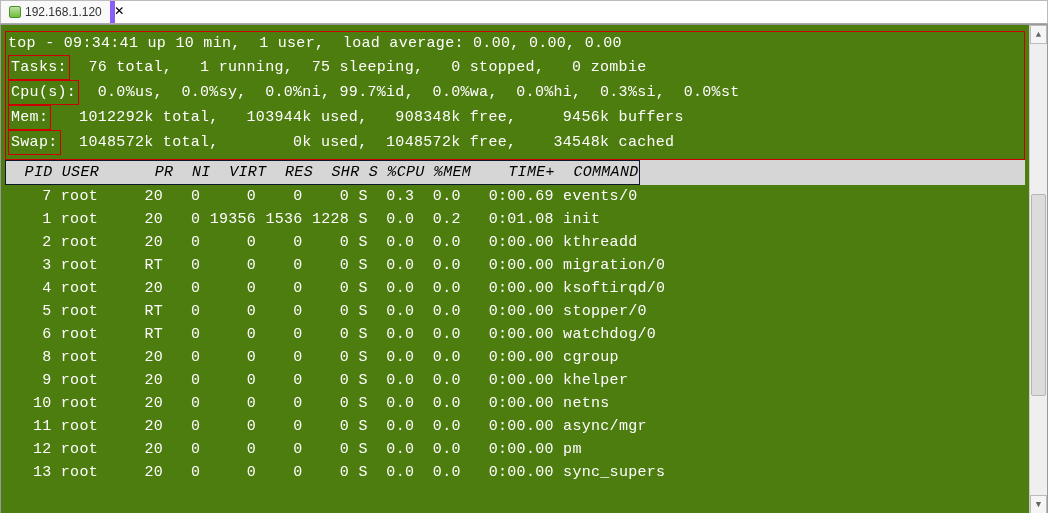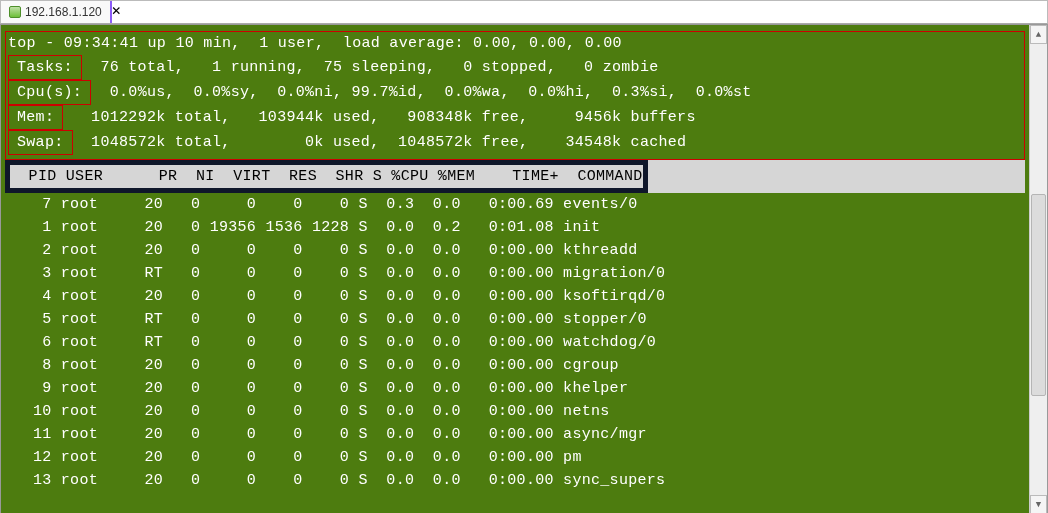--- a/index.html
+++ b/index.html
@@ -14,21 +14,21 @@
     height: 22px;
     background: #fff;
     border: 1px solid #bbb;
     border-bottom: 1px solid #aaa;
     display:flex; align-items:stretch;
     position:relative;
   }
   .tab {
     display:flex; align-items:center;
     padding: 0 8px;
-    border-right:2px solid #8b5cf6;
+    border-right:5px solid #8b5cf6;
     background: #f9f9f9;
     color:#333;
     font-family: Arial, sans-serif;
     font-size: 12px;
     gap:4px;
   }
   .tab .dot { width:10px; height:10px; display:inline-block;
     background: linear-gradient(#bfe0a6,#6ebf3a); border:1px solid #4d8f2a; border-radius:2px;}
   .terminal-wrap {
     position:relative;
@@ -41,27 +41,27 @@
     flex:1 1 auto;
     background:#4d7c0f;
     color:#fff;
     padding: 6px 4px 2px 4px;
     line-height: 23px;
     white-space: pre;
     letter-spacing: 0.3px;
     overflow:hidden;
   }
   
-  .hb { border: 1px solid #c00; display:inline-block; padding:0 8px; }
+  .hb { border: 1px solid #c00; display:inline-block; padding:0 2px; }
   .summary-box { border:1px solid #c00; padding:0 2px 4px 2px; display:block; }
   .hdr-row {
     background:#d6d6d6; color:#000;
     display:inline-block; width:100%;
   }
-  .hdr-box { border:5px solid #0f172a; display:inline-block; }
+  .hdr-box { border:1px solid #0f172a; display:inline-block;font-style:italic; }
   .row { display:block; }
   .scrollbar {
     width:17px; background:#efefef; border-left:1px solid #ccc;
     display:flex; flex-direction:column;
   }
   .sb-btn { height:17px; background:#f5f5f5; border:1px solid #bbb;
     display:flex;align-items:center;justify-content:center; font-size:9px;color:#666;}
   .sb-track { flex:1; position:relative;}
   .sb-thumb { position:absolute; left:1px; right:1px; top:150px; height:200px;
     background:#dcdcdc; border:1px solid #b5b5b5; border-radius:2px;}

